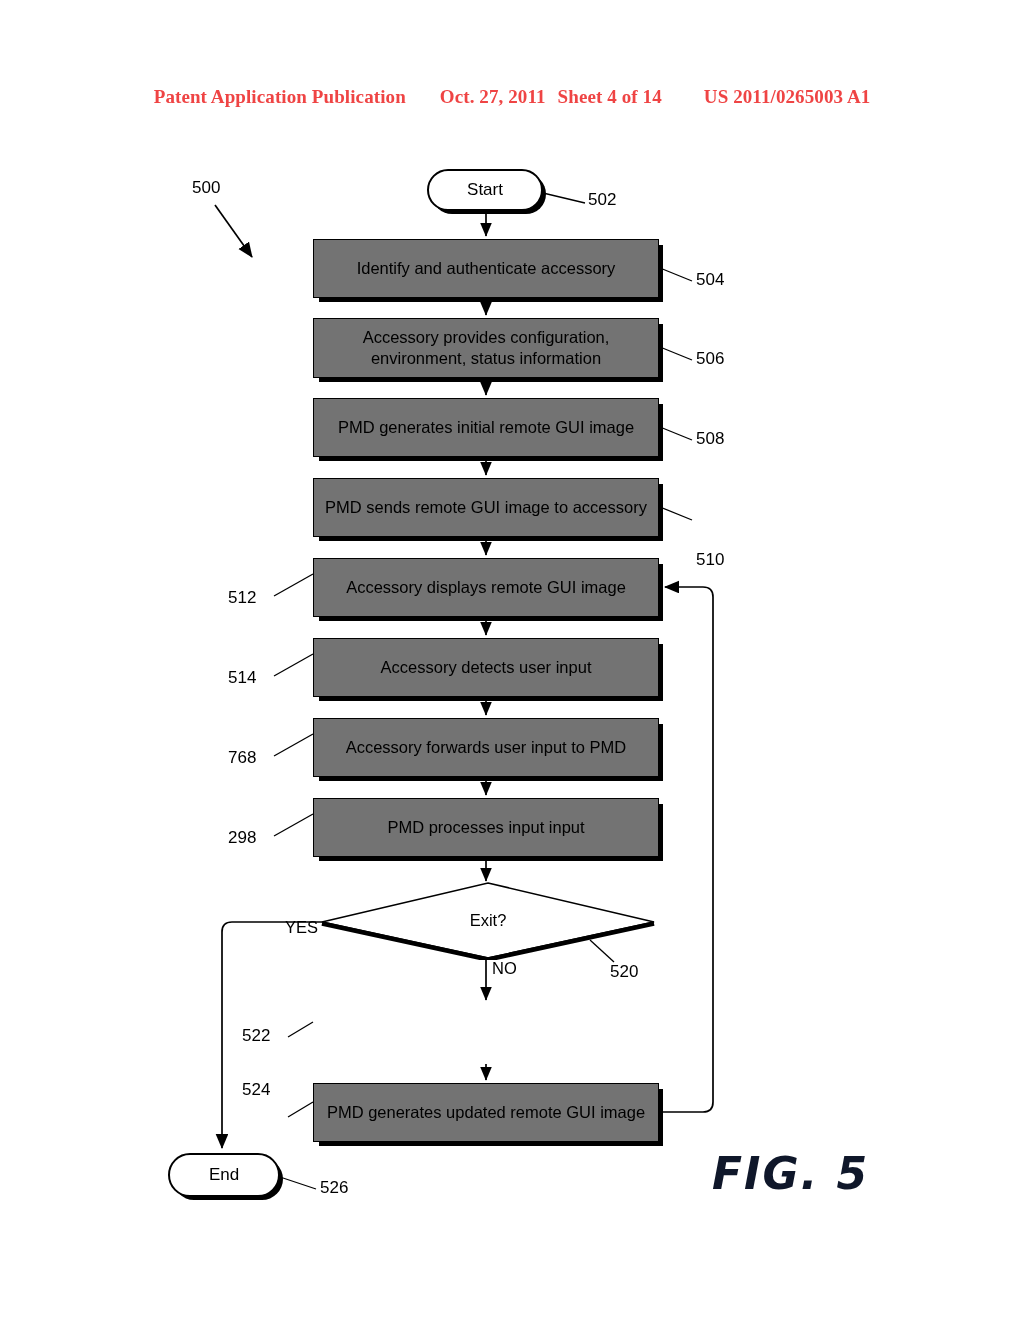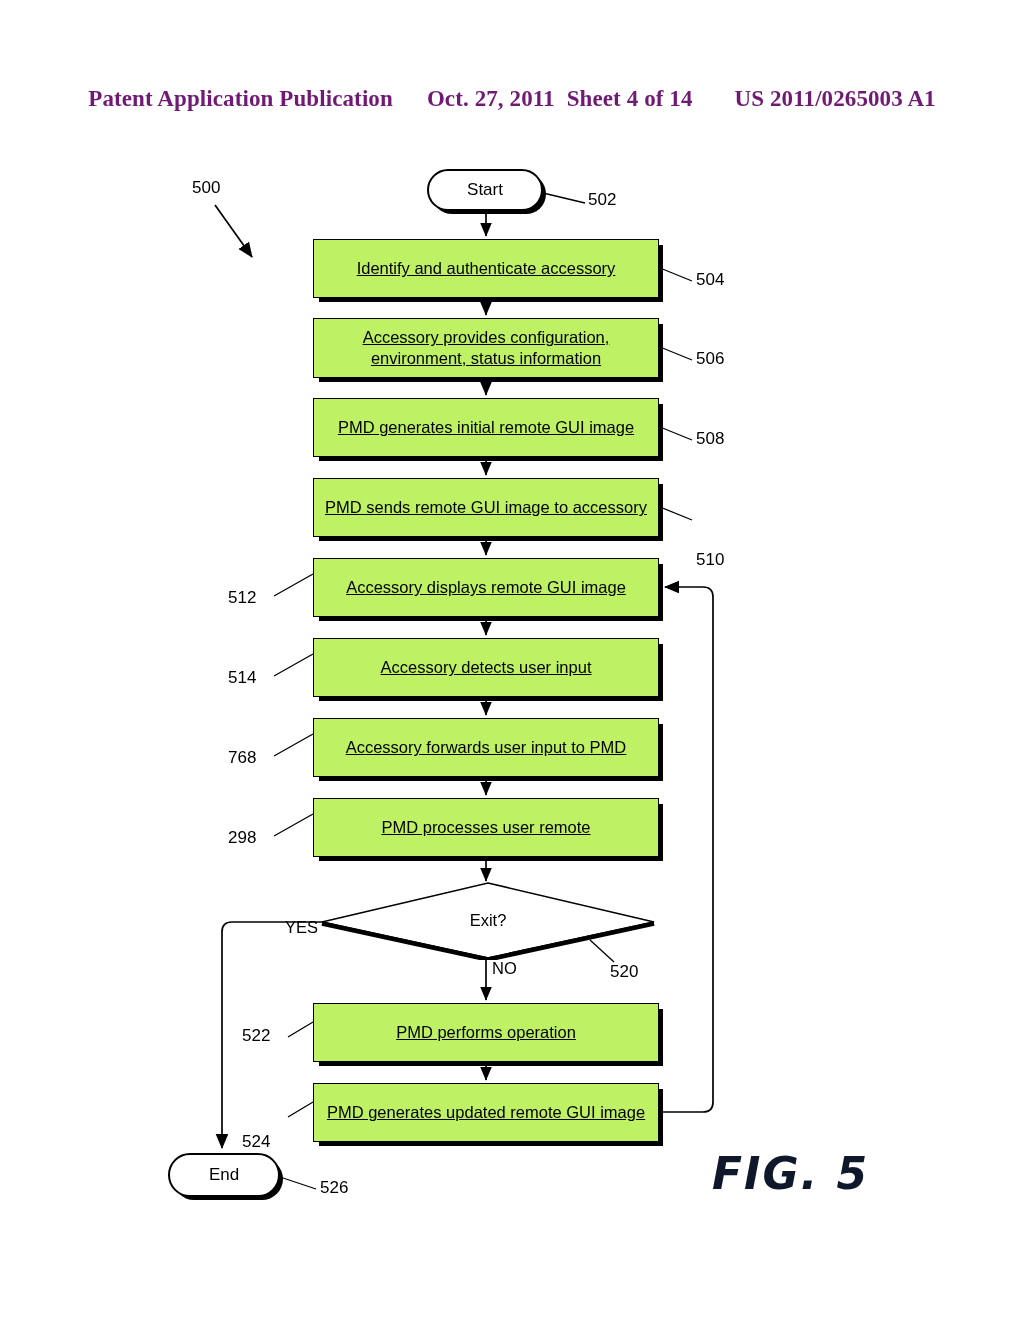--- a/index.html
+++ b/index.html
@@ -20,22 +20,22 @@
   #patent-header {
     position: absolute;
     left: 0;
     top: 86px;
     width: 1024px;
     display: flex;
     justify-content: center;
     align-items: baseline;
     font-family: "Liberation Serif", serif;
     font-weight: bold;
-    font-size: 23px;
-    color: #701a75;
+    font-size: 19px;
+    color: #ef4444;
     letter-spacing: 0.1px;
     white-space: nowrap;
   }
   #patent-header .hdr-pub   { margin-right: 34px; }
   #patent-header .hdr-date  { margin-right: 12px; }
   #patent-header .hdr-sheet { margin-right: 42px; }
   #patent-header .hdr-num   { }
 
   
   #flow {
@@ -51,32 +51,31 @@
     top: 0;
     width: 1024px;
     height: 1320px;
     pointer-events: none;
   }
 
   
   .node {
     position: absolute;
     box-sizing: border-box;
-    background: #bef264;
+    background: #737373;
     border: 1.6px solid #000;
     display: flex;
     align-items: center;
     justify-content: center;
     text-align: center;
     font-size: 16.5px;
     color: #000;
     line-height: 1.25;
     
     box-shadow: 5px 5px 0 -1px #000;
-    text-decoration: underline;
   }
   .node .txt { padding: 0 10px; }
 
   
   .terminator {
     position: absolute;
     box-sizing: border-box;
     background: #ffffff;
     border: 2px solid #000;
     border-radius: 999px;
@@ -230,47 +229,44 @@
       <span class="txt">Accessory detects user input</span>
     </div>
     <div class="ref" style="left:228px; top:668px;">514</div>
 
     <div class="node" style="left:313px; top:718px; width:346px; height:59px;">
       <span class="txt">Accessory forwards user input to PMD</span>
     </div>
     <div class="ref" style="left:228px; top:748px;">768</div>
 
     <div class="node" style="left:313px; top:798px; width:346px; height:59px;">
-      <span class="txt">PMD processes user remote</span>
+      <span class="txt">PMD processes input input</span>
     </div>
     <div class="ref" style="left:228px; top:828px;">298</div>
 
     <div id="decision-exit" style="left:320px; top:881px; width:336px; height:79px;">
       <svg width="336" height="79" viewBox="0 0 336 79">
 
         <path d="M 168,2 L 334,41 L 168,77 L 2,41 Z" fill="#ffffff" stroke="#000" stroke-width="1.6"></path>
 
         <path d="M 2,42.5 L 168,78.5 L 334,42.5" fill="none" stroke="#000" stroke-width="4.6" stroke-linejoin="miter"></path>
       </svg>
       <div class="dlabel" style="padding-bottom:6px;">Exit?</div>
     </div>
     <div class="ref" style="left:610px; top:962px;">520</div>
 
     <div class="branch-label" style="left:285px; top:902px;margin-top:16px;">YES</div>
     <div class="branch-label" style="left:492px; top:959px;">NO</div>
 
-    <div class="node" style="left:313px; top:1003px; width:346px; height:59px;">
-      <span class="txt">PMD performs operation</span>
-    </div>
     <div class="ref" style="left:242px; top:1026px;">522</div>
 
     <div class="node" style="left:313px; top:1083px; width:346px; height:59px;">
       <span class="txt">PMD generates updated remote GUI image</span>
     </div>
-    <div class="ref" style="left:242px; top:1132px;text-align:center;">524</div>
+    <div class="ref" style="left:242px; top:1080px;text-align:center;">524</div>
 
     <div class="terminator" style="left:168px; top:1153px; width:112px; height:44px;">
       <span>End</span>
     </div>
     <div class="ref" style="left:320px; top:1178px;">526</div>
 
   </div>
 
   <div id="fig-caption">FIG. 5</div>
 

